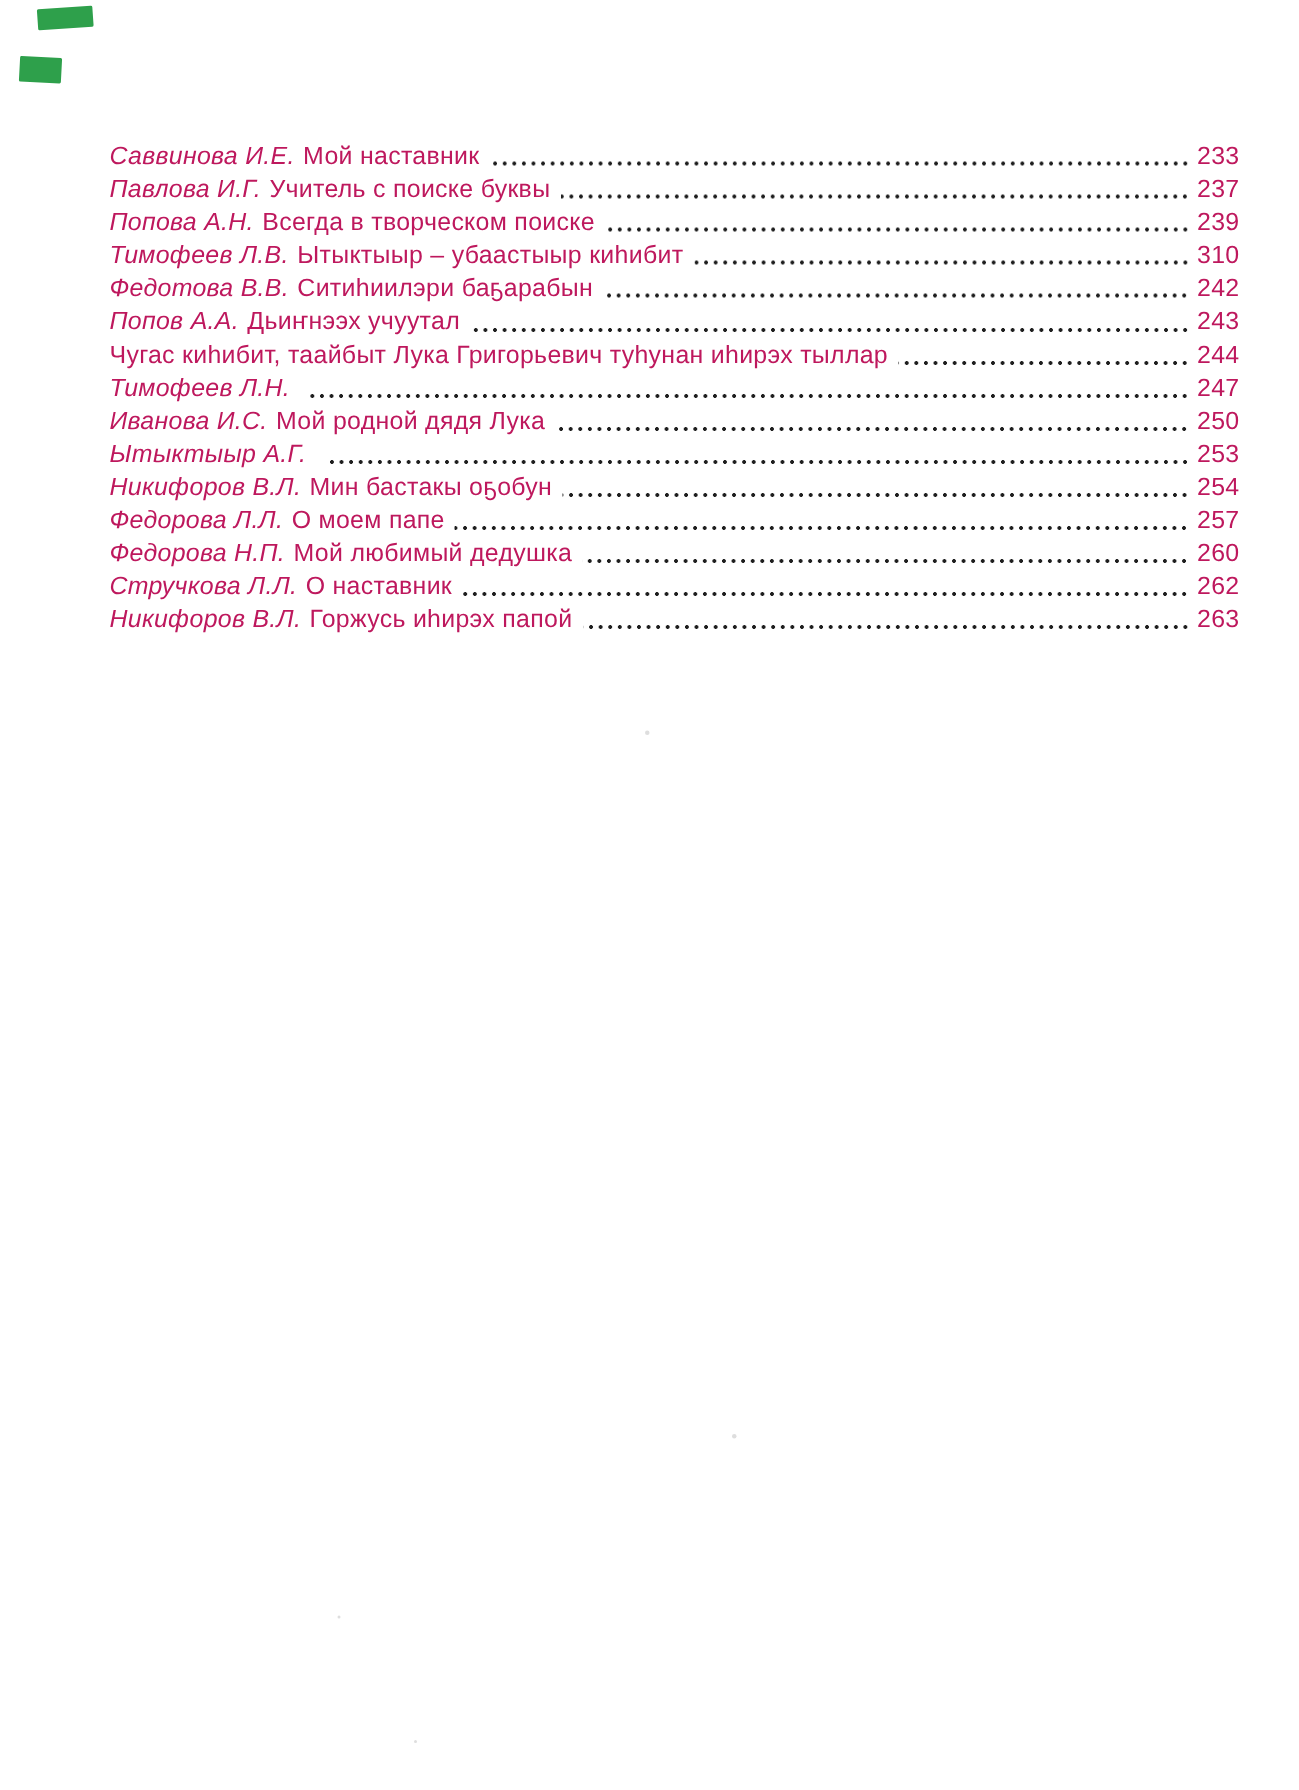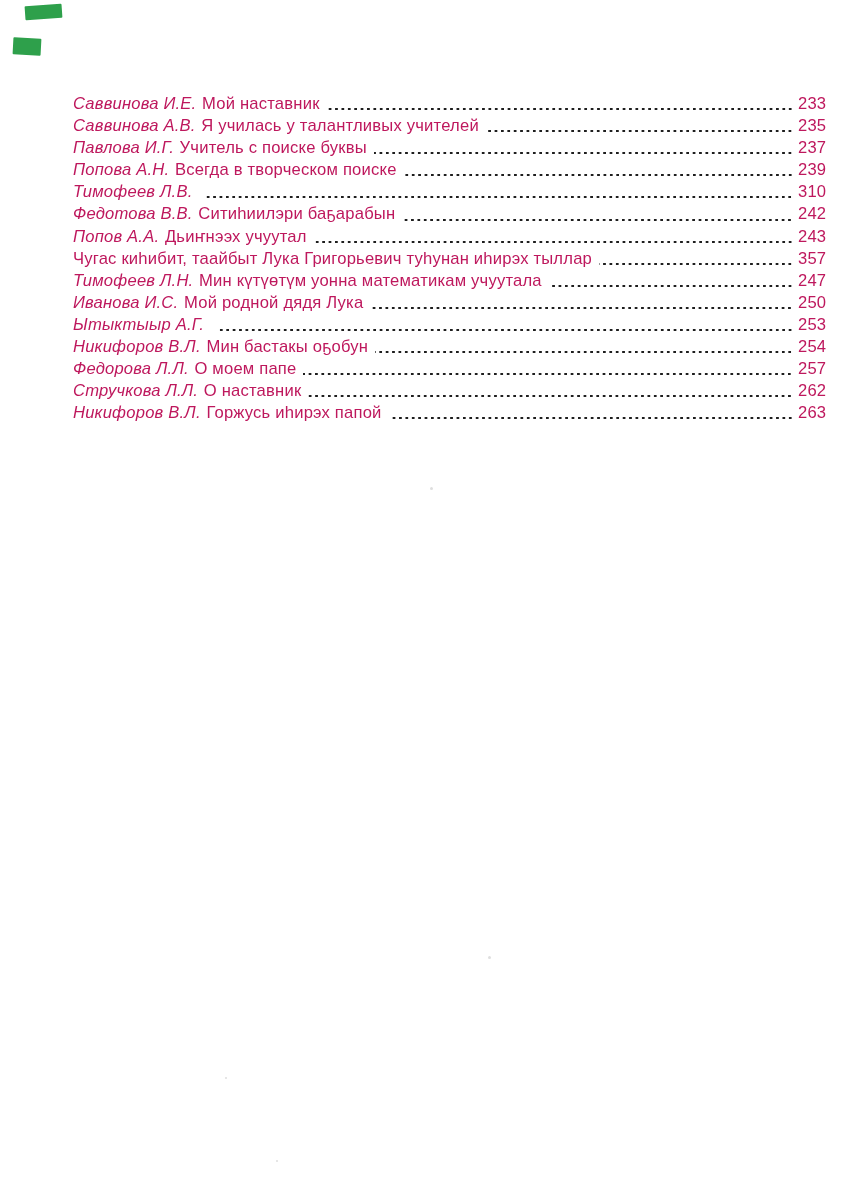--- a/index.html
+++ b/index.html
@@ -76,43 +76,38 @@
 
 <div class="sheet">
   <div class="toc" style="color: #be185d; margin-top: 11px;">
   <div class="toc-row">
     <span class="author">Саввинова И.Е.</span>
     <span class="title">Мой наставник</span>
     <span class="dots"></span>
     <span class="pagenum">233</span>
   </div>
 
-  <div class="toc-row">
-    <span class="author">Саввинова А.В.</span>
-    <span class="title">Я училась у талантливых учителей</span>
-    <span class="dots"></span>
-    <span class="pagenum">235</span>
-  </div>
 
   <div class="toc-row">
     <span class="author">Павлова И.Г.</span>
     <span class="title">Учитель с поиске буквы</span>
     <span class="dots"></span>
     <span class="pagenum">237</span>
   </div>
 
   <div class="toc-row">
     <span class="author">Попова А.Н.</span>
     <span class="title">Всегда в творческом поиске</span>
     <span class="dots"></span>
     <span class="pagenum">239</span>
   </div>
 
   <div class="toc-row">
     <span class="author">Тимофеев Л.В.</span>
+    <span class="title">Ытыктыыр – убаастыыр киһибит</span>
     <span class="dots"></span>
     <span class="pagenum">310</span>
   </div>
 
   <div class="toc-row">
     <span class="author">Федотова В.В.</span>
     <span class="title">Ситиһиилэри баҕарабын</span>
     <span class="dots"></span>
     <span class="pagenum">242</span>
   </div>
@@ -121,26 +116,25 @@
     <span class="author">Попов А.А.</span>
     <span class="title">Дьиҥнээх учуутал</span>
     <span class="dots"></span>
     <span class="pagenum">243</span>
   </div>
 
   <div class="toc-row">
 
     <span class="title">Чугас киһибит, таайбыт Лука Григорьевич туһунан иһирэх тыллар</span>
     <span class="dots"></span>
-    <span class="pagenum">357</span>
+    <span class="pagenum">244</span>
   </div>
 
   <div class="toc-row">
     <span class="author">Тимофеев Л.Н.</span>
-    <span class="title">Мин күтүөтүм уонна математикам учуутала</span>
     <span class="dots"></span>
     <span class="pagenum">247</span>
   </div>
 
 
   <div class="toc-row">
     <span class="author">Иванова И.С.</span>
     <span class="title">Мой родной дядя Лука</span>
     <span class="dots"></span>
     <span class="pagenum">250</span>
@@ -159,20 +153,26 @@
     <span class="pagenum">254</span>
   </div>
 
   <div class="toc-row">
     <span class="author">Федорова Л.Л.</span>
     <span class="title">О моем папе</span>
     <span class="dots"></span>
     <span class="pagenum">257</span>
   </div>
 
+  <div class="toc-row">
+    <span class="author">Федорова Н.П.</span>
+    <span class="title">Мой любимый дедушка</span>
+    <span class="dots"></span>
+    <span class="pagenum">260</span>
+  </div>
 
   <div class="toc-row">
     <span class="author">Стручкова Л.Л.</span>
     <span class="title">О наставник</span>
     <span class="dots"></span>
     <span class="pagenum">262</span>
   </div>
 
   <div class="toc-row">
     <span class="author">Никифоров В.Л.</span>

